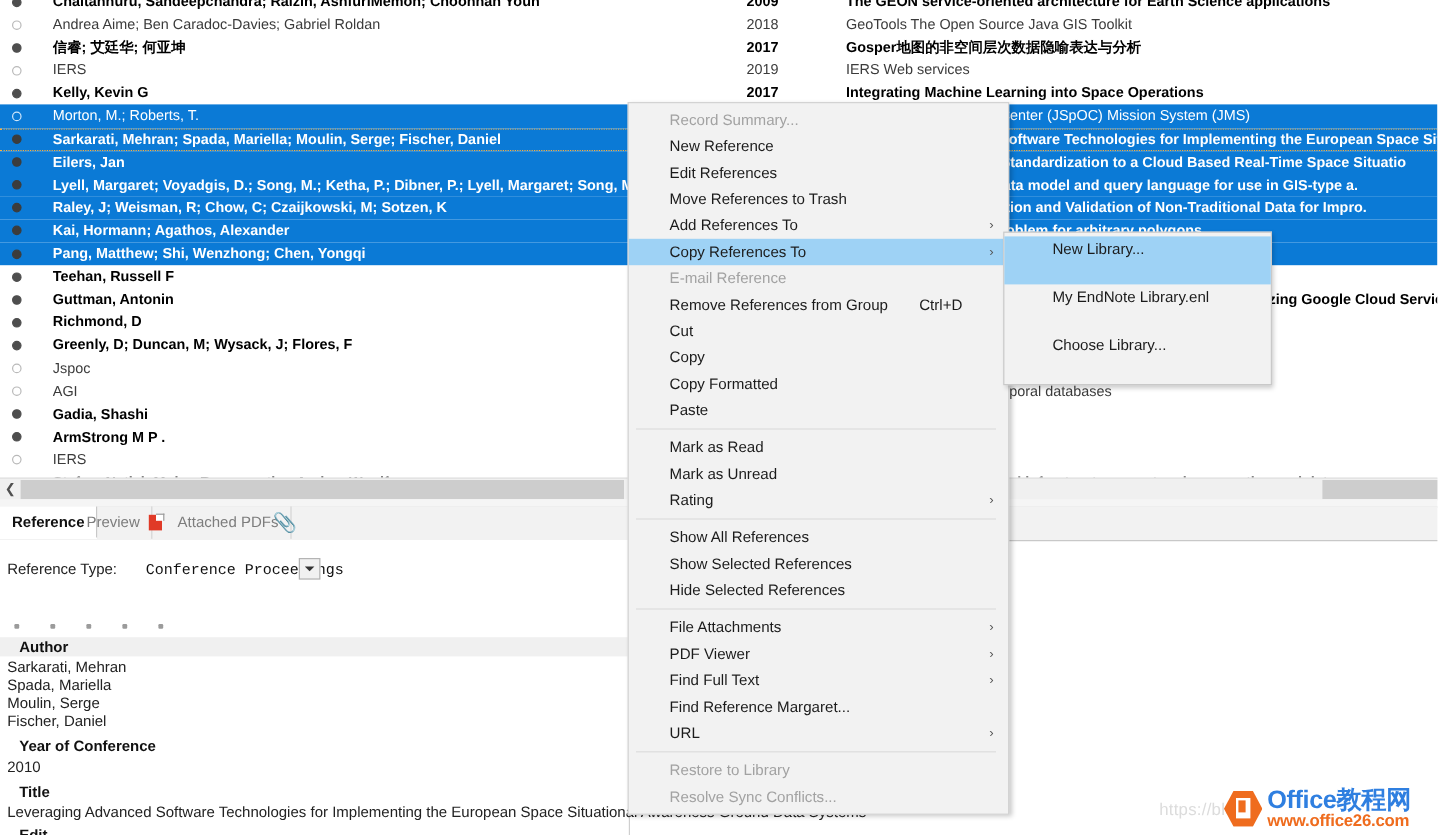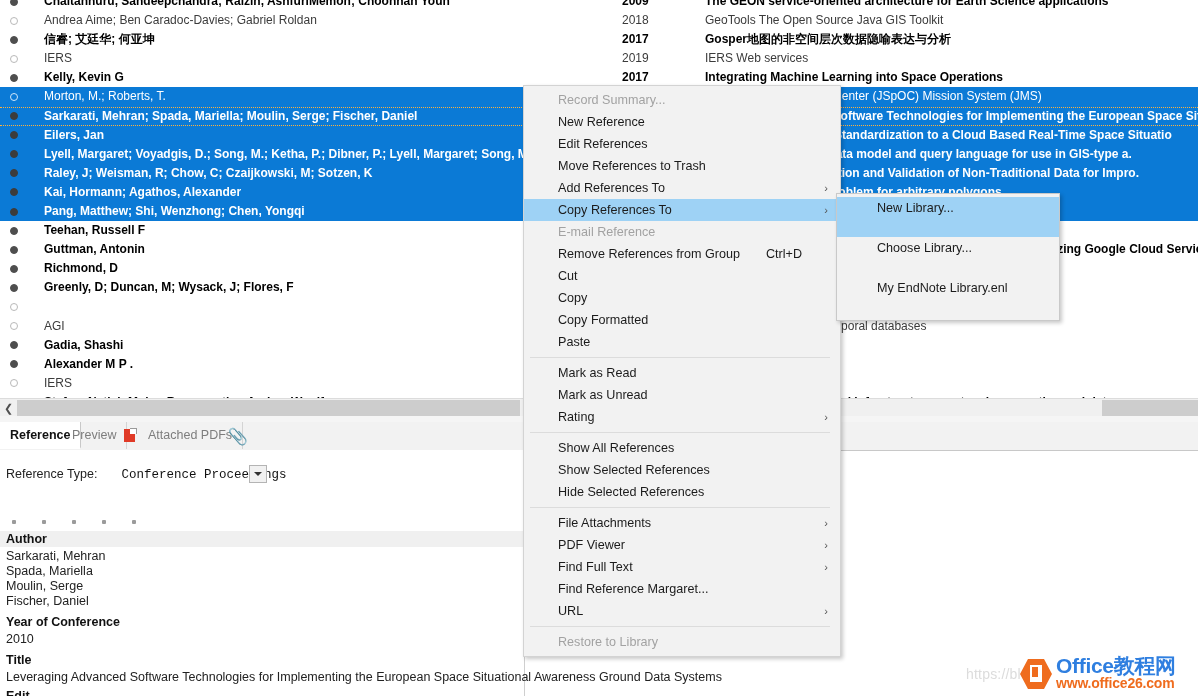--- a/index.html
+++ b/index.html
@@ -120,21 +120,21 @@
   #reftype-btn{
     position:absolute;left:249px;top:15px;width:16px;height:16px;
     background:#f1f1f1;border:1px solid #b4b4b4;
   }
   #reftype-btn::after{
     content:"";position:absolute;left:4px;top:6px;
     border-left:4px solid transparent;border-right:4px solid transparent;
     border-top:4px solid #333;
   }
   .fld-h{
-    position:absolute;left:6px;font-weight:bold;font-size:12.5px;color:#111;
+    position:absolute;left:16px;font-weight:bold;font-size:12.5px;color:#111;
   }
   .fld-v{
     position:absolute;left:6px;font-size:12.5px;color:#222;
   }
   #rating-stars{position:absolute;left:12px;top:513px;}
   #rating-stars span{
     display:inline-block;width:4px;height:4px;background:#9b9b9b;
     margin-right:26px;border-radius:1px;
   }
   #authorband{
@@ -334,20 +334,21 @@
         <div class="dot read"></div>
       </div>
       <div class="c-author b">Greenly, D; Duncan, M; Wysack, J; Flores, F</div>
       <div class="c-year b"></div>
       <div class="c-title b"></div>
     </div>
     <div class="row">
       <div class="dot-cell">
         <div class="dot unread"></div>
       </div>
+      <div class="c-author n">Jspoc</div>
       <div class="c-year n"></div>
       <div class="c-title n"></div>
     </div>
     <div class="row">
       <div class="dot-cell">
         <div class="dot unread"></div>
       </div>
       <div class="c-author n">AGI</div>
       <div class="c-year n"></div>
       <div class="c-title n">A relational model for temporal databases</div>
@@ -357,21 +358,21 @@
         <div class="dot read"></div>
       </div>
       <div class="c-author b">Gadia, Shashi</div>
       <div class="c-year b"></div>
       <div class="c-title b">A temporal databases</div>
     </div>
     <div class="row">
       <div class="dot-cell">
         <div class="dot read"></div>
       </div>
-      <div class="c-author b">Alexander M P .</div>
+      <div class="c-author b">ArmStrong M P .</div>
       <div class="c-year b"></div>
       <div class="c-title b"></div>
     </div>
     <div class="row">
       <div class="dot-cell">
         <div class="dot unread"></div>
       </div>
       <div class="c-author n">IERS</div>
       <div class="c-year n"></div>
       <div class="c-title n"></div>
@@ -448,26 +449,27 @@
     <div class="mi"><span>Show Selected References</span></div>
     <div class="mi"><span>Hide Selected References</span></div>
     <div class="msep"></div>
     <div class="mi"><span>File Attachments</span><span class="arw">›</span></div>
     <div class="mi"><span>PDF Viewer</span><span class="arw">›</span></div>
     <div class="mi"><span>Find Full Text</span><span class="arw">›</span></div>
     <div class="mi"><span>Find Reference Margaret...</span></div>
     <div class="mi"><span>URL</span><span class="arw">›</span></div>
     <div class="msep"></div>
     <div class="mi dis"><span>Restore to Library</span></div>
+    <div class="mi dis"><span>Resolve Sync Conflicts...</span></div>
   </div>
 
 <div id="submenu">
     <div class="mi hl"><span>New Library...</span></div>
+    <div class="mi"><span>My EndNote Library.enl</span></div>
     <div class="mi"><span>Choose Library...</span></div>
-    <div class="mi"><span>My EndNote Library.enl</span></div>
   </div>
 
 <div id="wm-url">https://blog.</div>
 <div id="wm">
   <div id="wm-hex">
     <div class="hx"></div>
       <div class="sq">
         <i></i>
       </div>
   </div>

